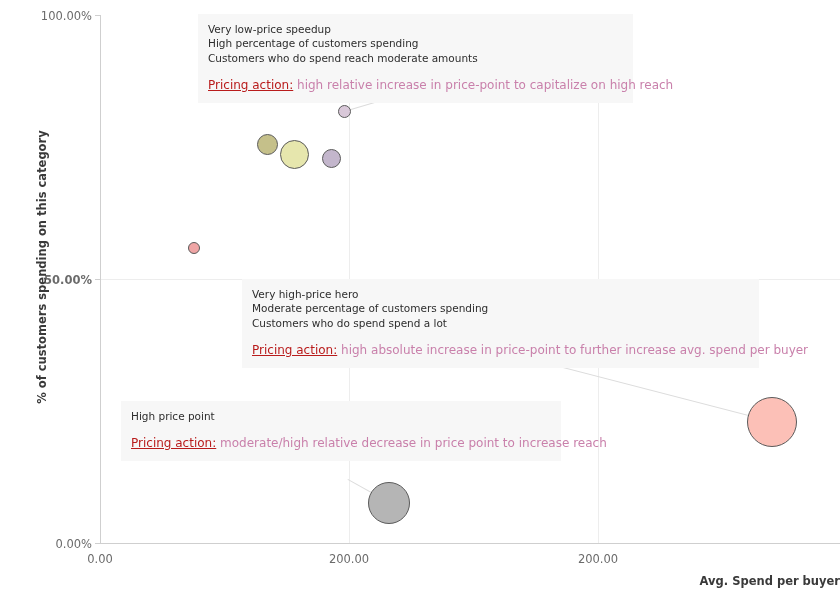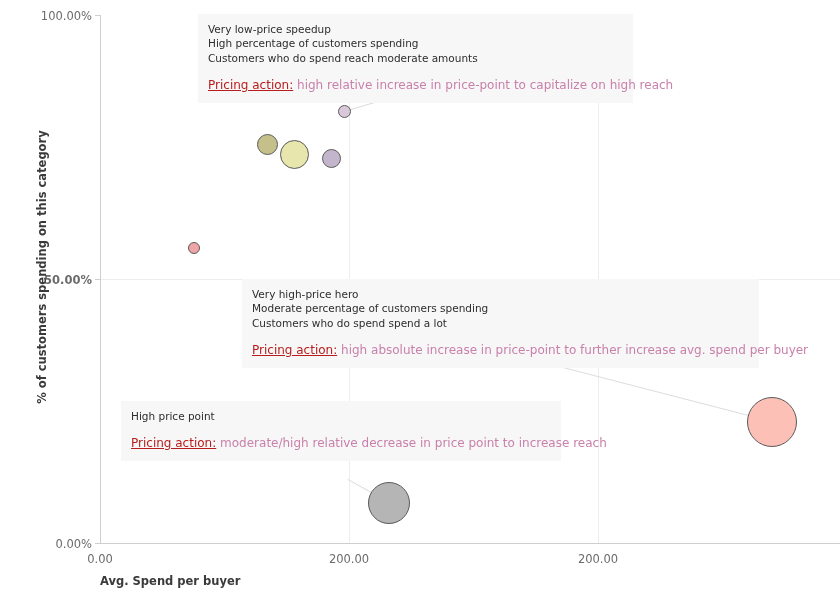--- a/index.html
+++ b/index.html
@@ -26,21 +26,21 @@
     transform:translateX(-50%);
     white-space:nowrap;
   }
   .tick-mark-y{position:absolute;width:5px;height:1px;background:#cfcfcf;left:95px;}
 
   
   .xaxis-title{
     position:absolute;
     left:100px;width:740px;
     top:574px;
-    text-align:left;
+    text-align:right;
     font-size:11.5px;font-weight:bold;color:#3a3a3a;
   }
   .yaxis-title{
     position:absolute;
     left:-118px; top:260px;
     width:320px;
     text-align:center;
     font-size:11.5px;font-weight:bold;color:#3a3a3a;
     transform:rotate(-90deg);
     transform-origin:center center;

